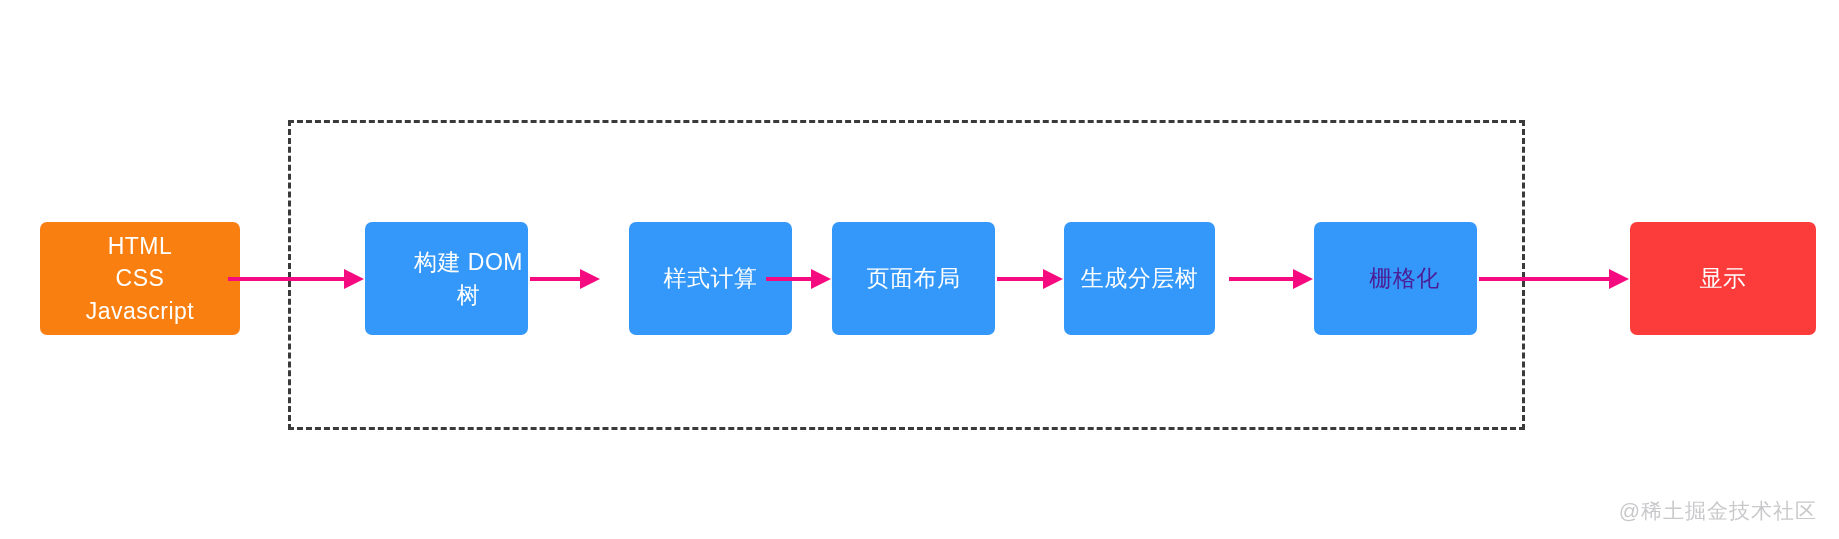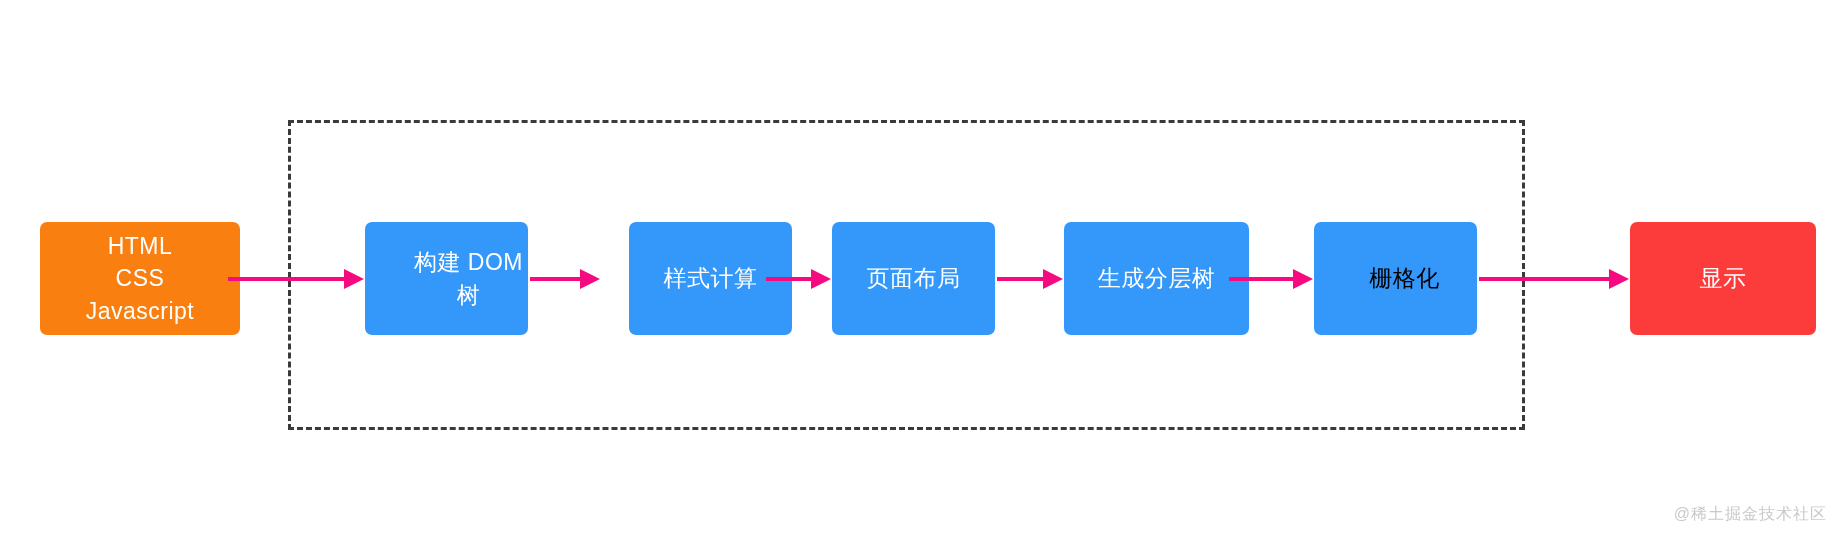--- a/index.html
+++ b/index.html
@@ -68,23 +68,23 @@
     position: absolute;
     height: 22px;
     display: block;
     pointer-events: none;
   }
   .arrow svg { display: block; overflow: visible; }
 
   
   .watermark {
     position: absolute;
-    right: 12px;
+    right: 22px;
     bottom: 14px;
-    font-size: 16px;
+    font-size: 21px;
     color: #c9c9cc;
     letter-spacing: 1px;
     user-select: none;
     white-space: nowrap;
     margin-top: 48px;
   }
 </style>
 </head>
 <body>
 
@@ -100,24 +100,24 @@
 
   <div class="node stage-box" id="node-stage-1" style="left: 365px; top: 222px; width: 163px; height: 113px; background: rgb(52, 152, 251); color: rgb(255, 255, 255); padding-left: 44px;">
     <span class="node-label">构建 DOM 树</span>
   </div>
   <div class="node stage-box" id="node-stage-2" style="left: 601px; top: 222px; width: 163px; height: 113px; background: rgb(52, 152, 251); color: rgb(255, 255, 255); margin-left: 28px;">
     <span class="node-label">样式计算</span>
   </div>
   <div class="node stage-box" id="node-stage-3" style="left: 832px; top: 222px; width: 163px; height: 113px; background: rgb(52, 152, 251); color: rgb(255, 255, 255);">
     <span class="node-label">页面布局</span>
   </div>
-  <div class="node stage-box" id="node-stage-4" style="left: 1064px; top: 222px; width: 185px; height: 113px; background: rgb(52, 152, 251); color: rgb(255, 255, 255);">
+  <div class="node stage-box" id="node-stage-4" style="left: 1064px; top: 222px; width: 151px; height: 113px; background: rgb(52, 152, 251); color: rgb(255, 255, 255);">
     <span class="node-label">生成分层树</span>
   </div>
-  <div class="node stage-box" id="node-stage-5" style="left: 1314px; top: 222px; width: 163px; height: 113px; background: rgb(52, 152, 251); color: #000000; padding-left: 18px;">
+  <div class="node stage-box" id="node-stage-5" style="left: 1314px; top: 222px; width: 163px; height: 113px; background: rgb(52, 152, 251); color: #4c1d95; padding-left: 18px;">
     <span class="node-label">栅格化</span>
   </div>
 
   <div class="node sink" id="node-sink" style="left: 1630px; top: 222px; width: 186px; height: 113px; background: rgb(252, 59, 59); color: rgb(255, 255, 255);">
     <span class="node-label">显示</span>
   </div>
 
   <div id="arrow-layer">
       <div class="arrow" style="left: 228px; top: 268px; width: 136px;">
         <svg width="136" height="22" viewBox="0 0 136 22">

